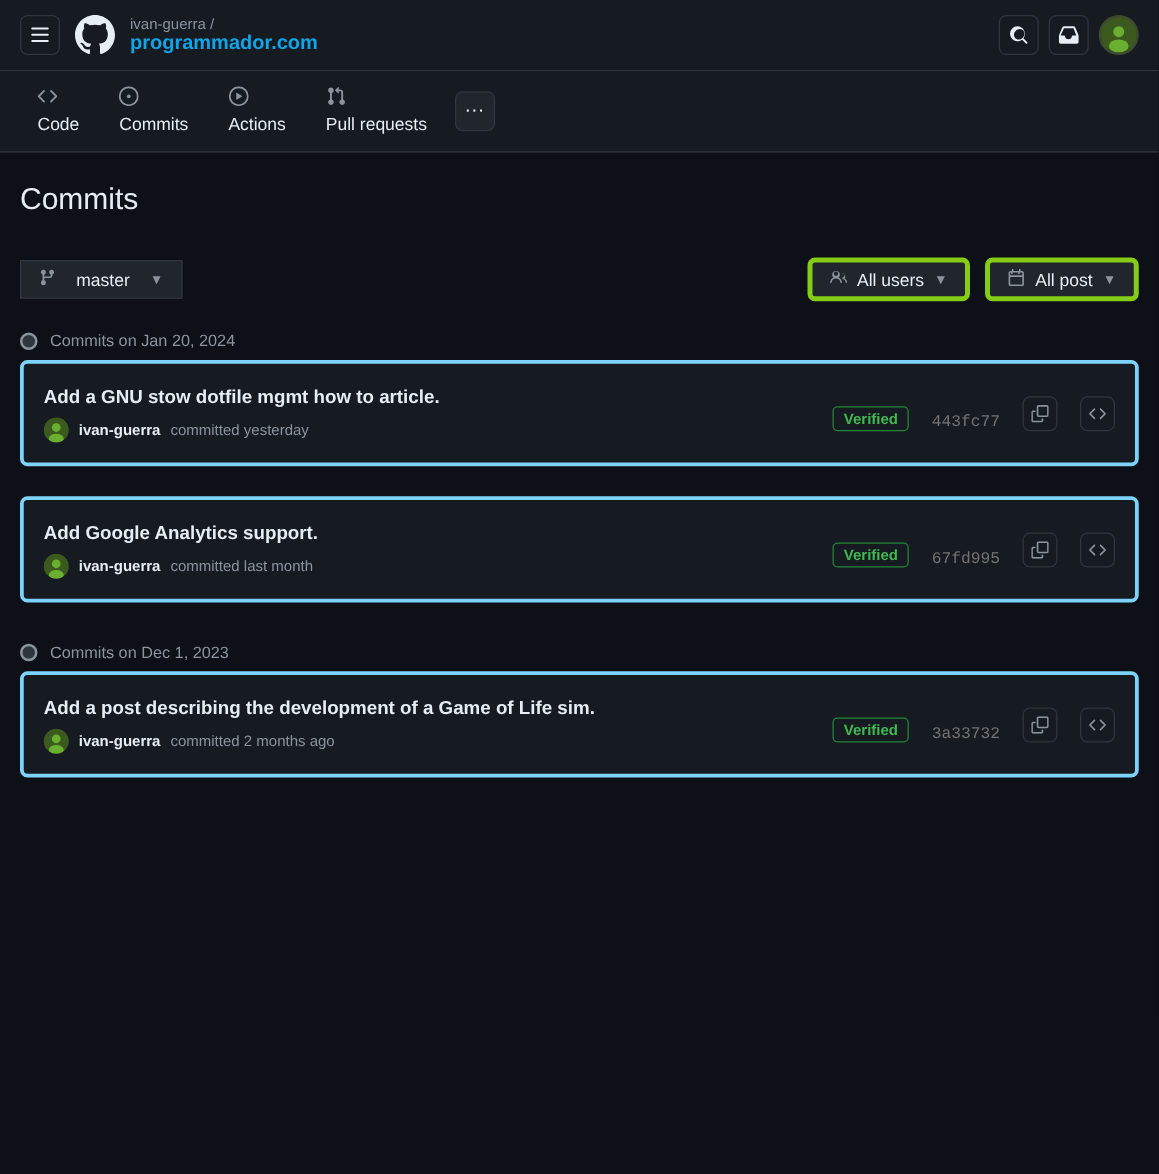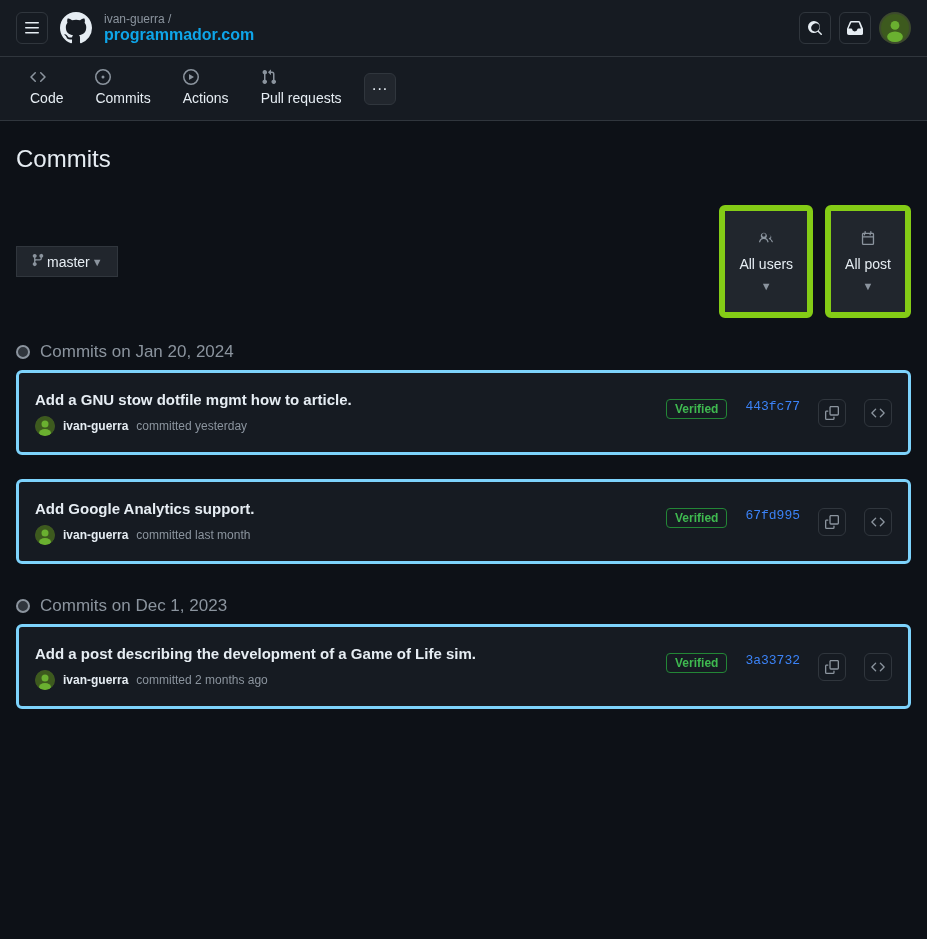--- a/index.html
+++ b/index.html
@@ -126,63 +126,62 @@
     
     .filter-bar {
       display: flex;
       align-items: center;
       justify-content: space-between;
       margin-bottom: 16px;
     }
     .branch-btn {
       display: flex;
       align-items: center;
-      gap: 2px;
+      gap: 16px;
       padding: 6px 14px;
       background: #21262d;
       border: 1px solid #30363d;
       border-radius: 0;
       color: #e6edf3;
       cursor: pointer;
       font-size: 14px;
     }
     .branch-btn .branch-icon {
       color: #8b949e;
     }
     .filter-right {
       display: flex;
       gap: 12px;
     }
     .filter-btn {
       display: flex;
       align-items: center;
       gap: 8px;
-      padding: 20px 14px;
+      padding: 5px 14px;
       background: #21262d;
-      border: 6px solid #84cc16;
+      border: 4px solid #84cc16;
       border-radius: 6px;
       color: #e6edf3;
       cursor: pointer;
       font-size: 14px;
-      flex-direction: column;
     }
     .filter-btn .filter-icon {
       color: #8b949e;
     }
     .chevron {
       color: #8b949e;
       font-size: 11px;
     }
     .date-header {
       display: flex;
       align-items: center;
       gap: 10px;
       padding: 8px 0;
       color: #8b949e;
-      font-size: 17px;
+      font-size: 13px;
     }
     .date-dot {
       width: 14px; height: 14px;
       background: #30363d;
       border-radius: 50%;
       border: 2px solid #8b949e;
       flex-shrink: 0;
     }
 
     
@@ -223,36 +222,36 @@
       background: #3d4a2e;
       display: flex; align-items: center; justify-content: center;
       overflow: hidden;
     }
     .commit-author {
       color: #e6edf3;
       font-weight: 700;
     }
     .commit-right {
       display: flex;
-      align-items: flex-start;
+      align-items: flex-end;
       gap: 18px;
       flex-shrink: 0;
     }
     .verified-badge {
       padding: 2px 8px;
       border: 1px solid #238636;
       border-radius: 4px;
       color: #3fb950;
       font-size: 12px;
       font-weight: 600;
     }
     .commit-hash {
       font-family: "SFMono-Regular", Consolas, "Liberation Mono", Menlo, monospace;
       font-size: 13px;
-      color: #3b82f6;
+      color: #737373;
     }
     .commit-action-btn {
       width: 28px; height: 28px;
       display: flex; align-items: center; justify-content: center;
       background: transparent;
       border: 1px solid #30363d;
       border-radius: 6px;
       color: #8b949e;
       cursor: pointer;
       font-size: 14px;

